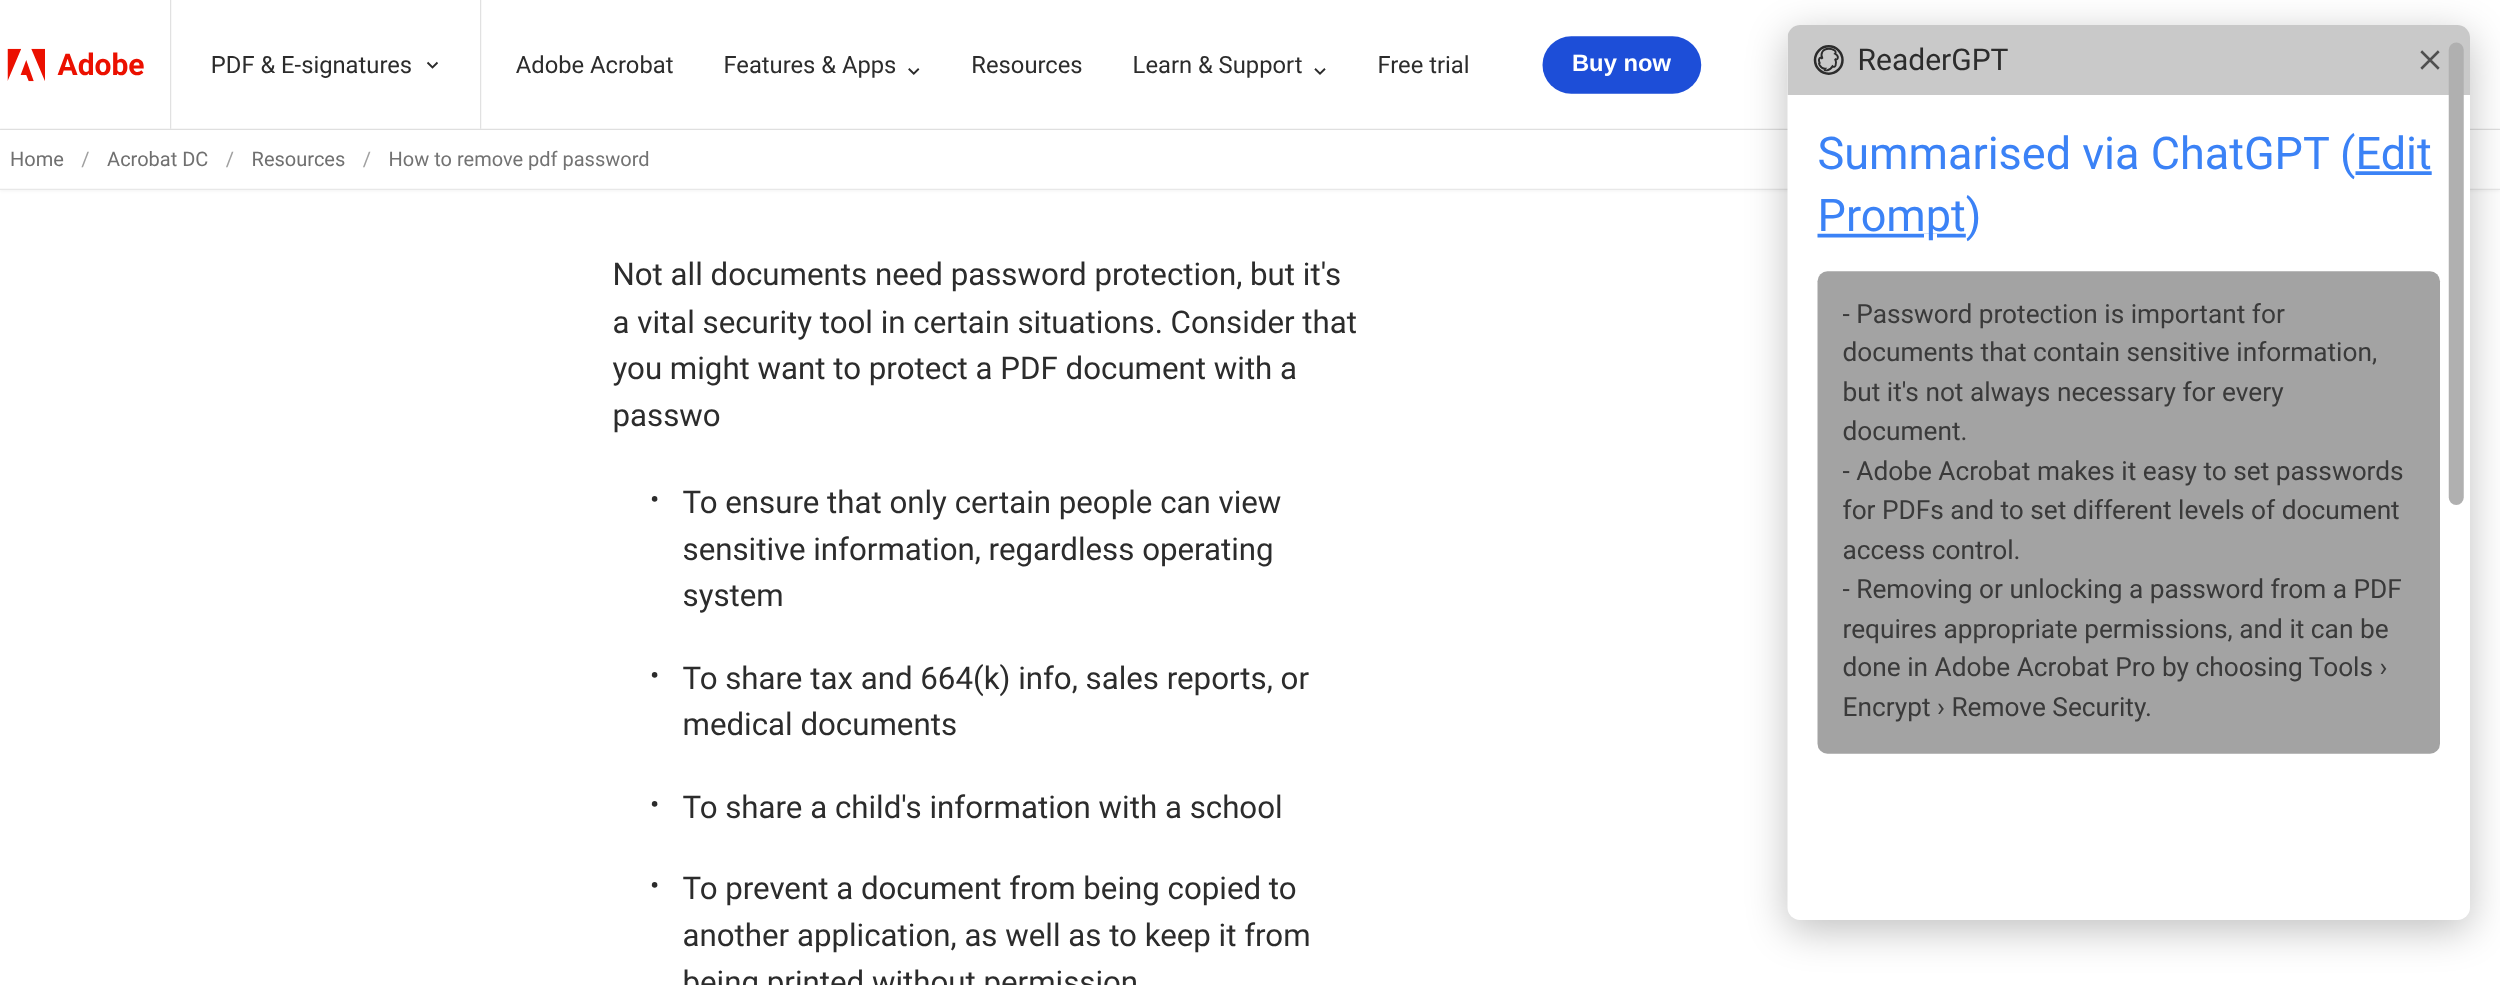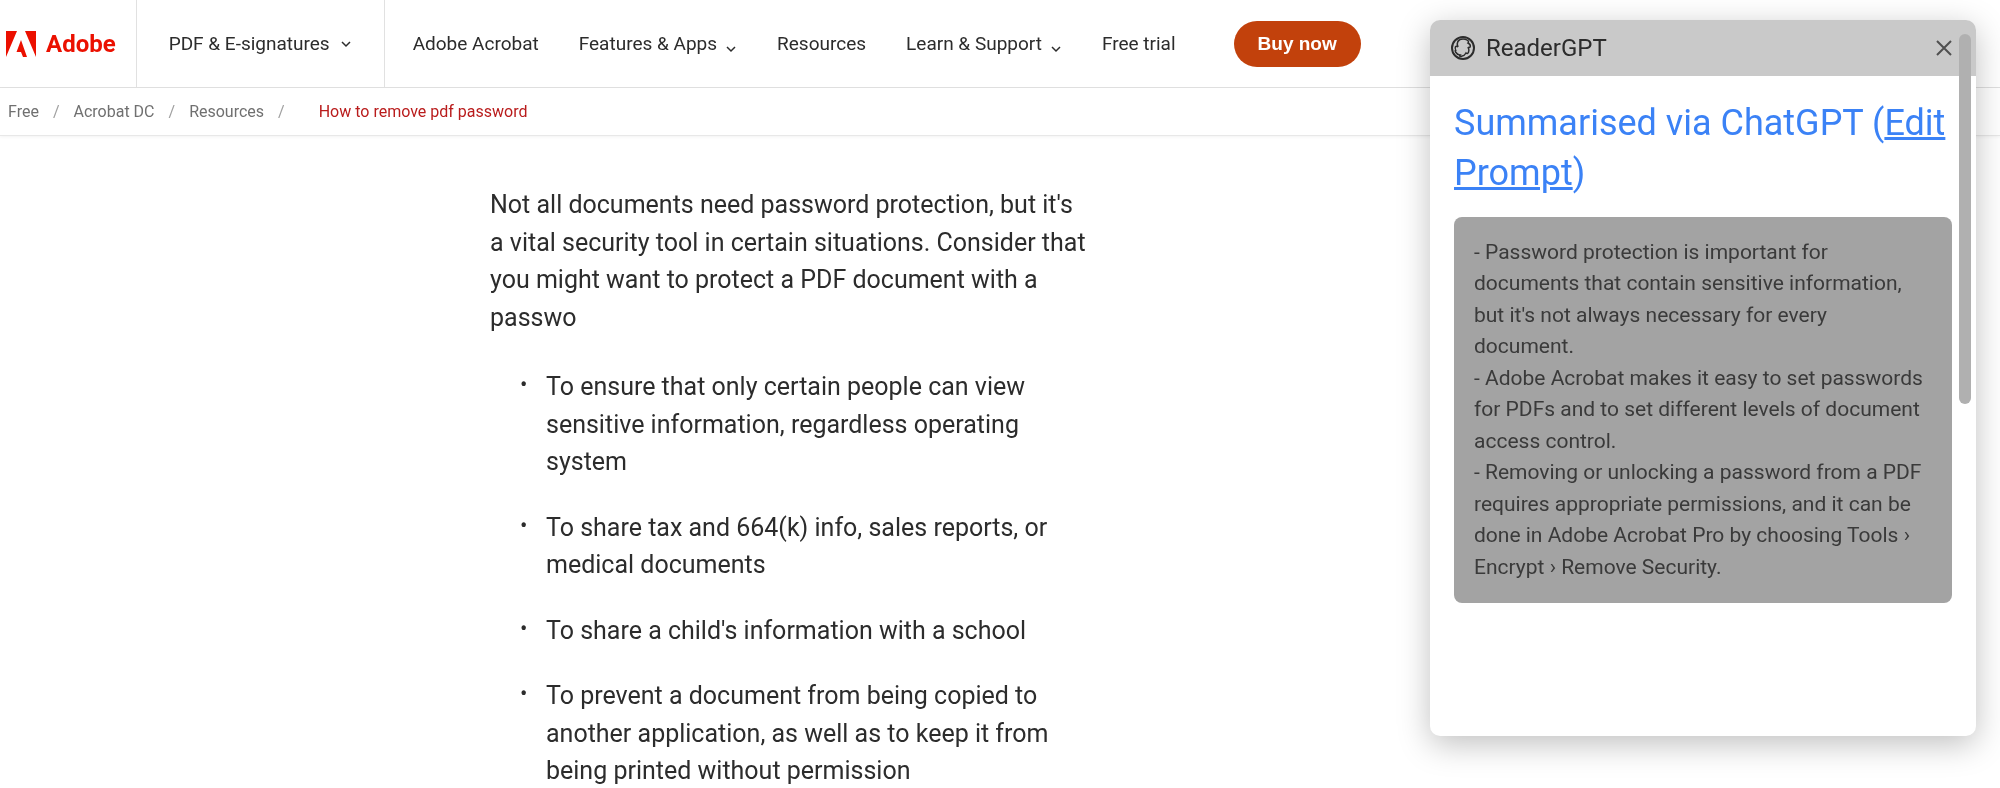--- a/index.html
+++ b/index.html
@@ -12,21 +12,21 @@
       width: 2000px;
       height: 788px;
       background: #fff;
       color: #2c2c2c;
       overflow: hidden;
       position: relative;
     }
     .top-nav {
       display: flex;
       align-items: stretch;
-      height: 88px;
+      height: 104px;
       border-bottom: 1px solid #e1e1e1;
     }
     .logo-section {
       display: flex;
       align-items: center;
       padding: 0 20px 0 6px;
       border-right: 1px solid #e1e1e1;
       gap: 10px;
     }
     .adobe-logo {
@@ -60,21 +60,21 @@
       align-items: flex-end;
       gap: 8px;
       cursor: pointer;
       color: #2c2c2c;
     }
     .chevron {
       width: 12px;
       height: 12px;
     }
     .buy-button {
-      background: #c2410c;
+      background: #1d4ed8;
       color: #fff;
       border: none;
       border-radius: 24px;
       padding: 12px 24px;
       font-size: 19px;
       font-weight: 600;
       cursor: pointer;
       margin-left: 18px;
     }
     .breadcrumb {
@@ -87,22 +87,21 @@
       box-shadow: 0 1px 3px rgba(0,0,0,0.05);
     }
     .breadcrumb-item {
       cursor: pointer;
     }
     .breadcrumb-sep {
       margin: 0 14px;
       color: #a0a0a0;
     }
     .breadcrumb-current {
-      color: #b91c1c;
-      margin-left: 20px;
+      color: #737373;
     }
     .content {
       padding: 50px 0 0 490px;
       max-width: 1090px;
       font-size: 25px;
       line-height: 1.5;
       color: #2c2c2c;
     }
     .intro-text {
       margin-bottom: 32px;
@@ -234,21 +233,21 @@
       </svg>
     </div>
     <div class="nav-item">
       <span>Free trial</span>
     </div>
     <button class="buy-button">Buy now</button>
   </div>
 </div>
 
 <div class="breadcrumb">
-  <span class="breadcrumb-item">Free</span>
+  <span class="breadcrumb-item">Home</span>
   <span class="breadcrumb-sep">/</span>
   <span class="breadcrumb-item">Acrobat DC</span>
   <span class="breadcrumb-sep">/</span>
   <span class="breadcrumb-item">Resources</span>
   <span class="breadcrumb-sep">/</span>
   <span class="breadcrumb-current">How to remove pdf password</span>
 </div>
 
 <div class="content">
   <p class="intro-text">Not all documents need password protection, but it's a vital security tool in certain situations. Consider that you might want to protect a PDF document with a passwo</p>

